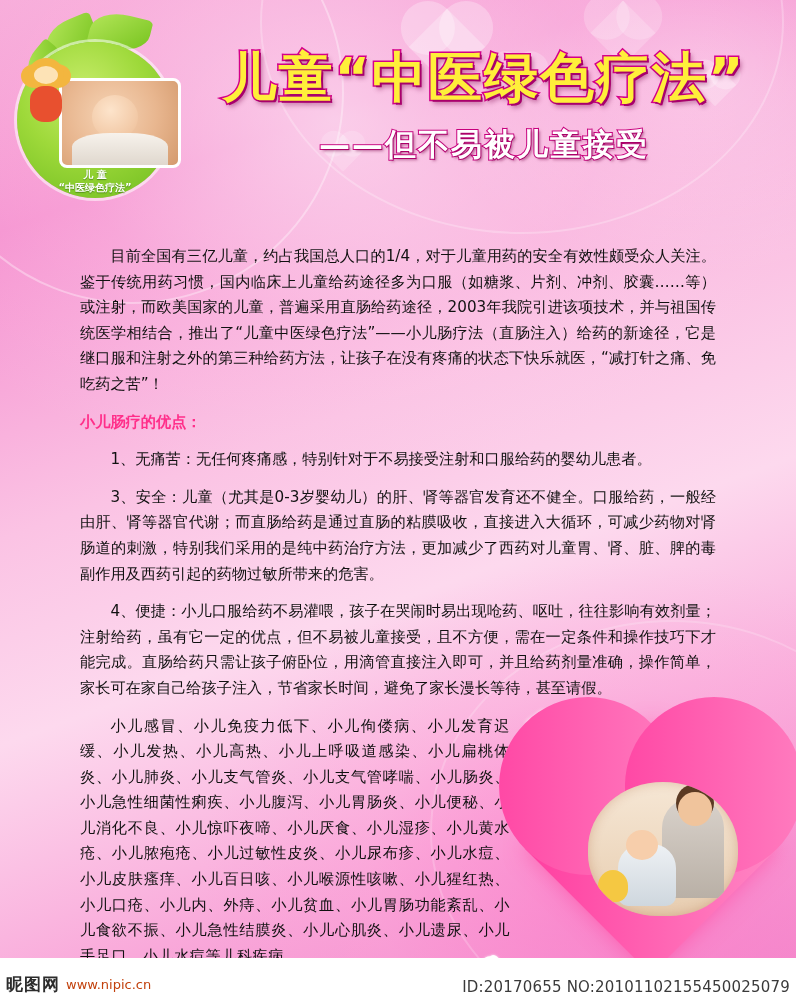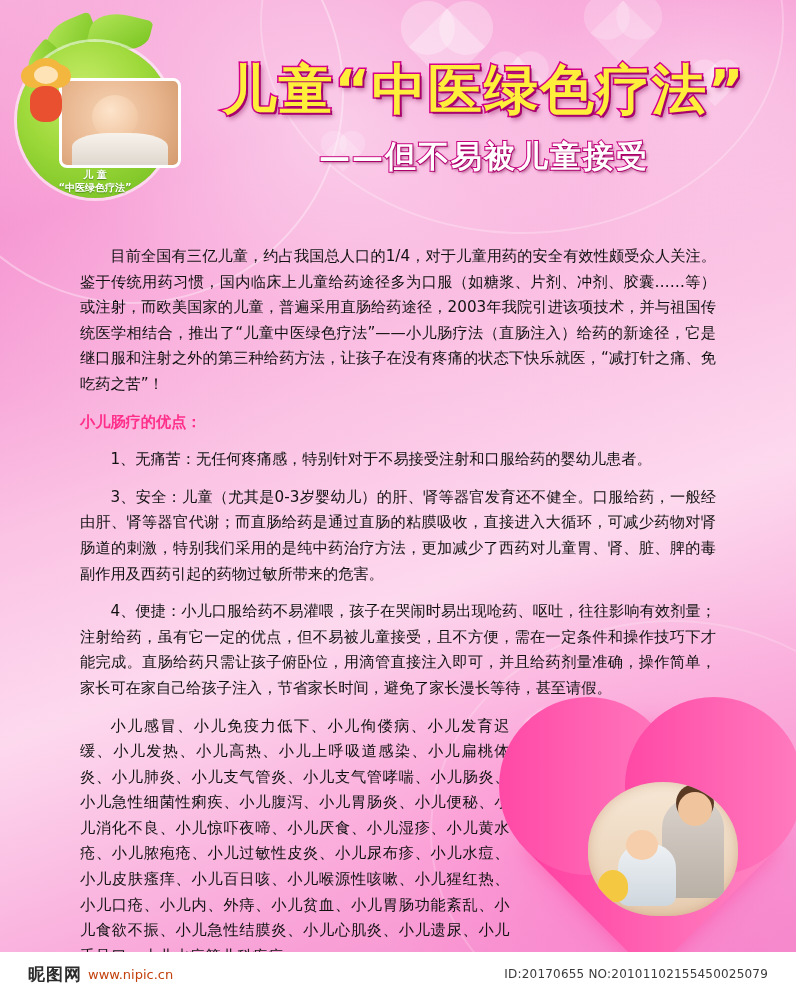--- a/index.html
+++ b/index.html
@@ -143,21 +143,20 @@
     position: absolute; left: 12px; top: 34px;
     width: 32px; height: 36px; border-radius: 14px;
     background: #e8502f;
   }
 
   #title-block {
     position: absolute;
     left: 186px;
     top: 46px;
     right: 14px;
-    margin-top: 12px;
   }
   #main-title {
     font-family: "DejaVu Sans", "Liberation Sans", sans-serif;
     font-size: 54px;
     font-weight: bold;
     letter-spacing: 2px;
     color: #ffef3a;
     text-align: center;
     line-height: 64px;
     -webkit-text-stroke: 3px #d6008b;
@@ -312,45 +311,45 @@
   #dove-2 { left: 566px; top: 700px; transform: scale(0.85) rotate(-8deg); }
   #dove-3 { left: 506px; top: 782px; transform: scale(0.7) rotate(12deg); }
   #dove-4 { left: 476px; top: 952px; transform: scale(0.6) rotate(18deg); }
 
   
   #footer {
     position: absolute;
     left: 0;
     right: 0;
     bottom: 0;
-    height: 44px;
+    height: 38px;
     background: #ffffff;
     display: flex;
-    align-items: center;
+    align-items: flex-end;
     justify-content: space-between;
-    padding: 0 28px;
+    padding: 0 6px;
     box-sizing: border-box;
   }
   #site-mark {
     display: flex;
     align-items: center;
     gap: 6px;
   }
   #site-logo {
     font-size: 17px;
     font-weight: bold;
     color: #2c2c2c;
     letter-spacing: 1px;
   }
   #site-url {
     font-size: 13px;
     color: #c2410c;
   }
   #doc-id {
-    font-size: 12px;
+    font-size: 15px;
     color: #3a3a3a;
     letter-spacing: 0.2px;
   }
 </style>
 </head>
 <body>
 
 <div id="poster">
 
   <div class="heart-bokeh" style="left:420px; top:20px; width:54px; height:54px;"></div>

